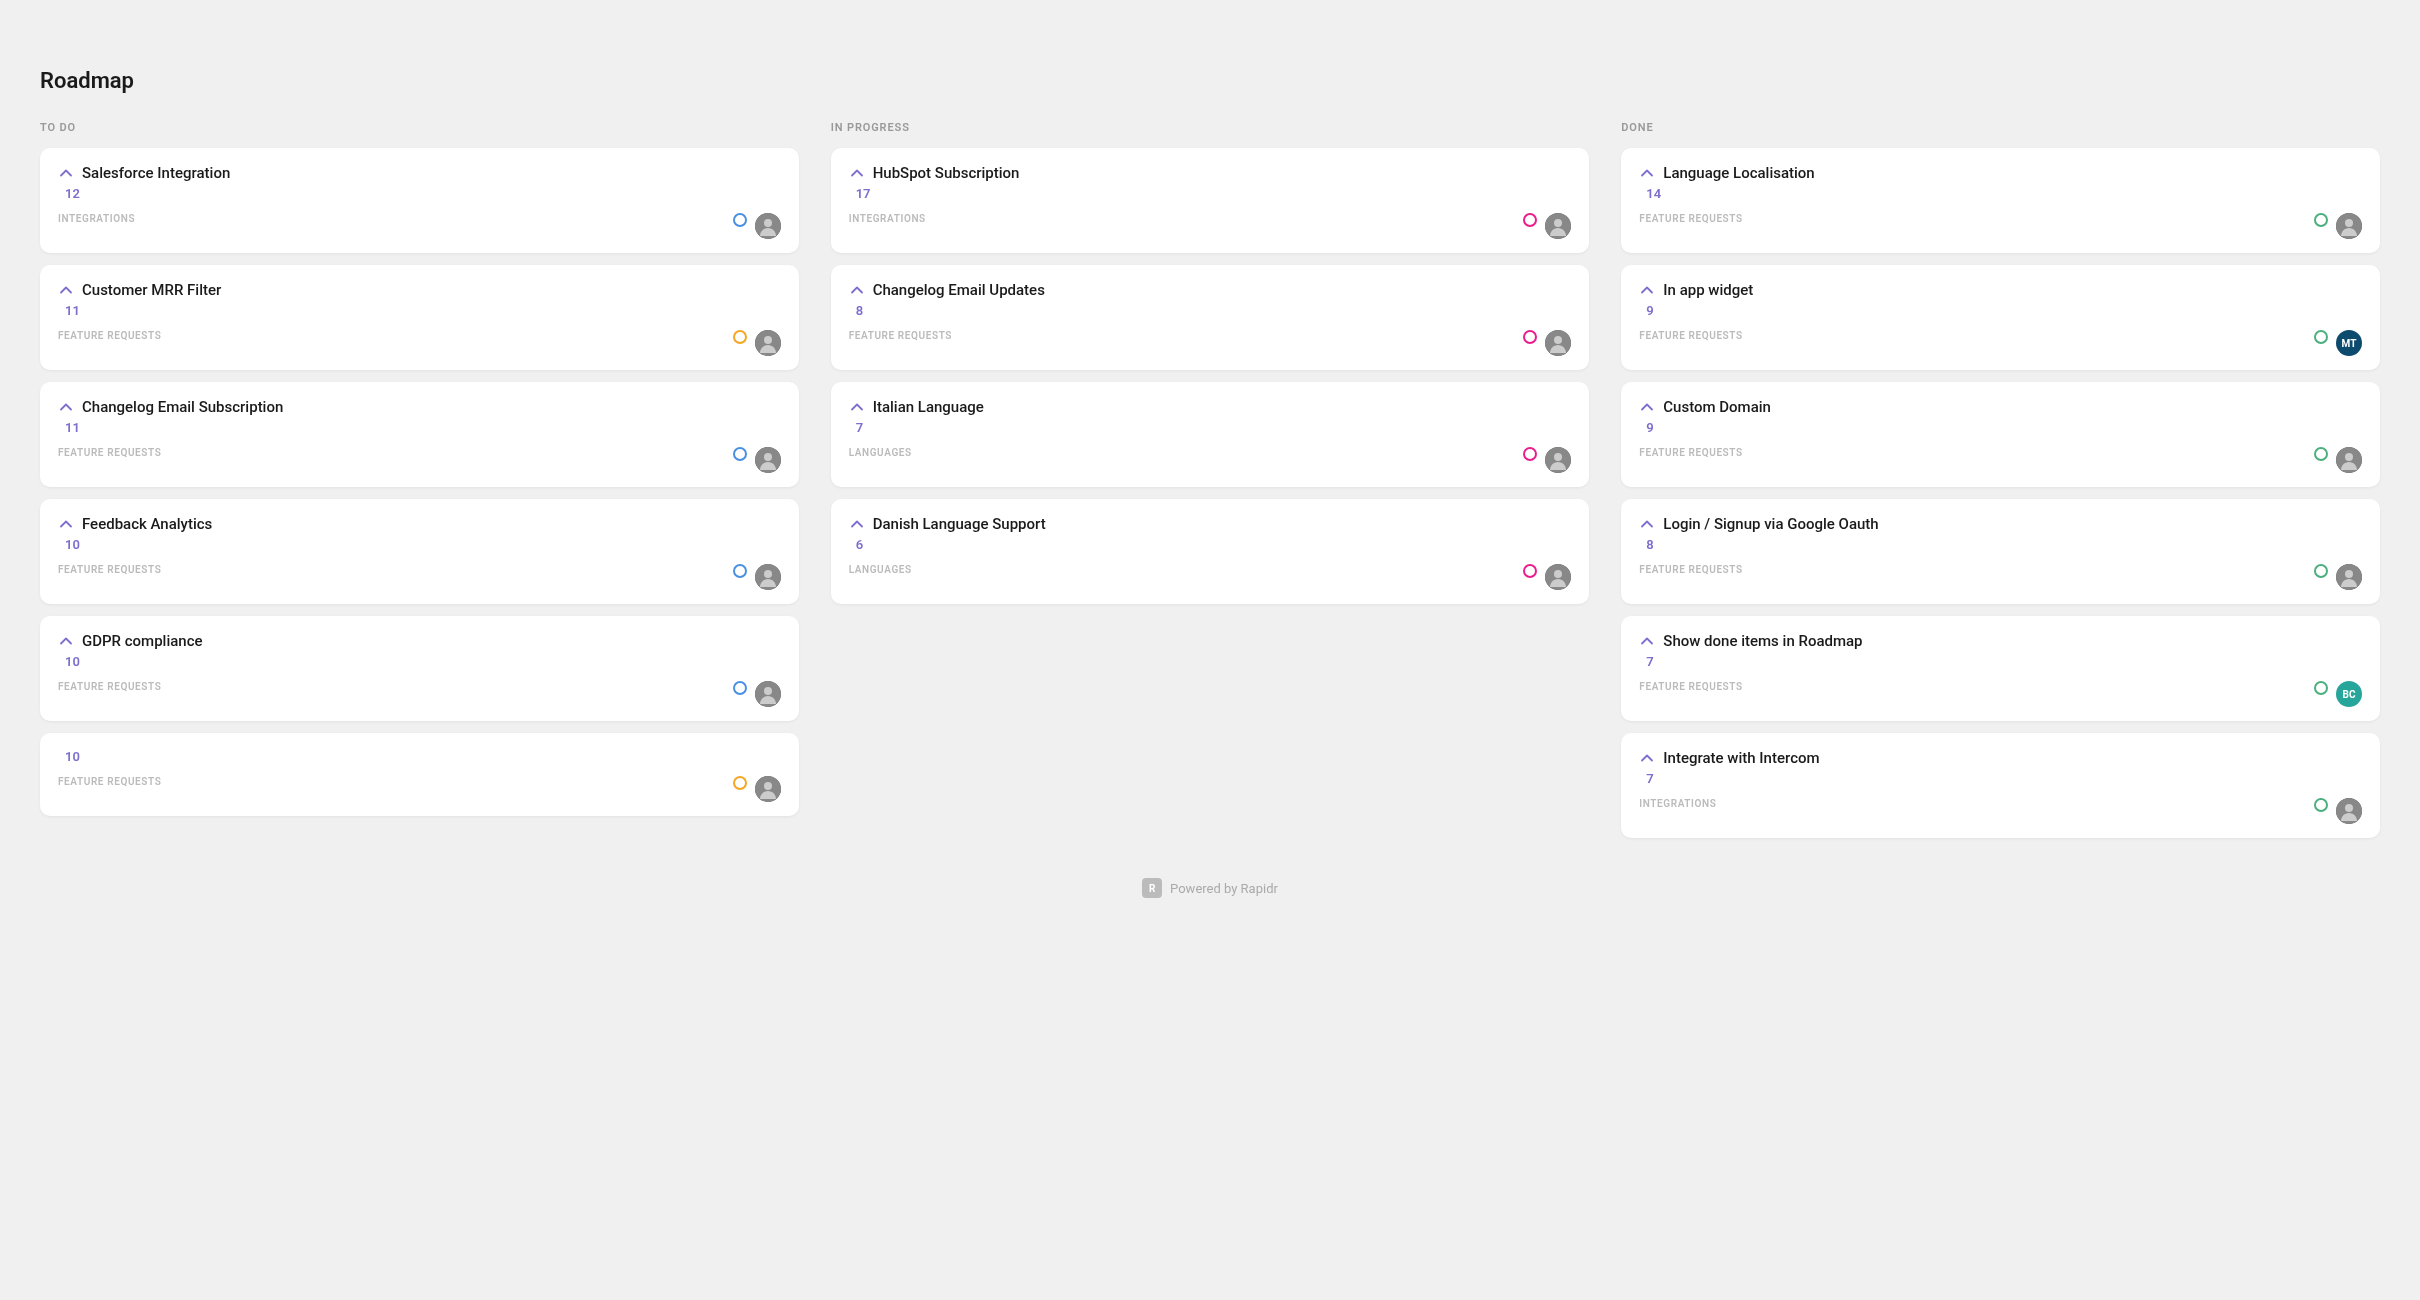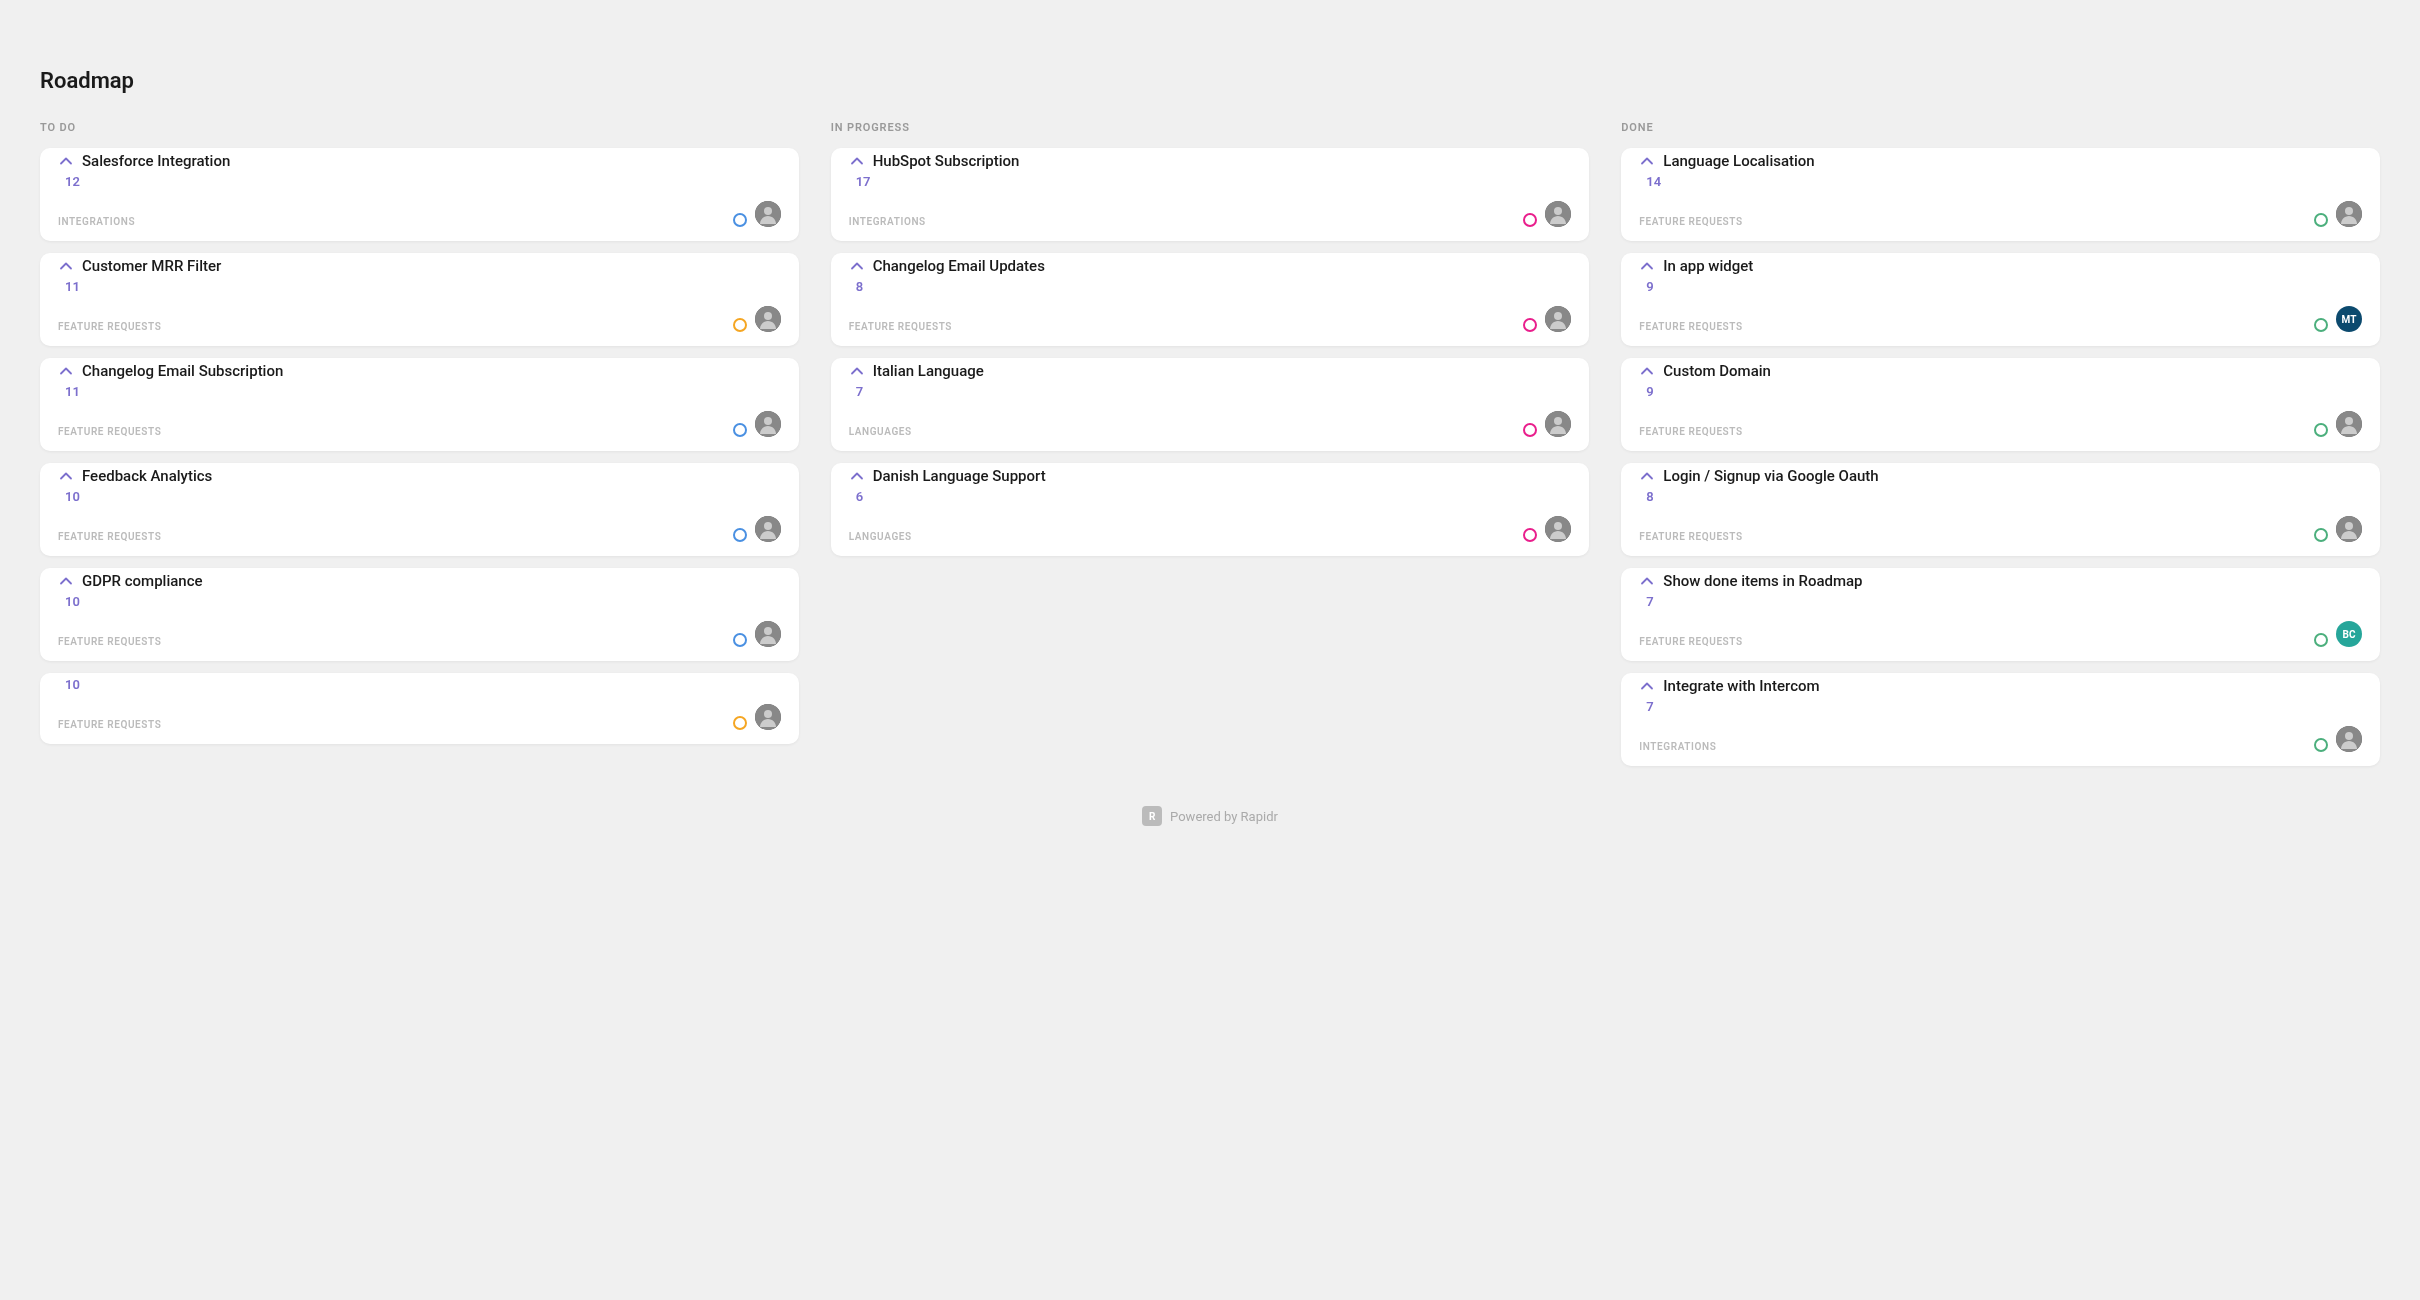--- a/index.html
+++ b/index.html
@@ -30,21 +30,21 @@
       margin-bottom: 14px;
     }
     .column-cards {
       display: flex;
       flex-direction: column;
       gap: 12px;
     }
     .card {
       background: #fff;
       border-radius: 10px;
-      padding: 4px 18px 14px;
+      padding: 16px 18px 14px;
       box-shadow: 0 1px 3px rgba(0,0,0,0.06);
     }
     .card-title-row {
       display: flex;
       align-items: center;
       gap: 8px;
       margin-bottom: 4px;
     }
     .chevron-up {
       width: 16px;
@@ -58,21 +58,21 @@
     }
     .card-count {
       font-size: 13px;
       font-weight: 600;
       color: #7c6fcd;
       margin-left: 7px;
       margin-bottom: 8px;
     }
     .card-footer {
       display: flex;
-      align-items: flex-end;
+      align-items: flex-start;
       justify-content: flex-end;
       gap: 8px;
       margin-top: 12px;
     }
     .card-tag {
       font-size: 10px;
       font-weight: 600;
       color: #bbb;
       letter-spacing: 0.06em;
       margin-right: auto;

